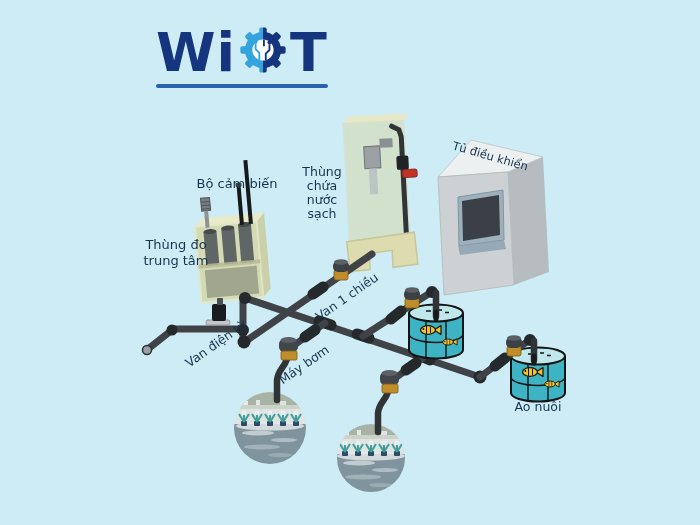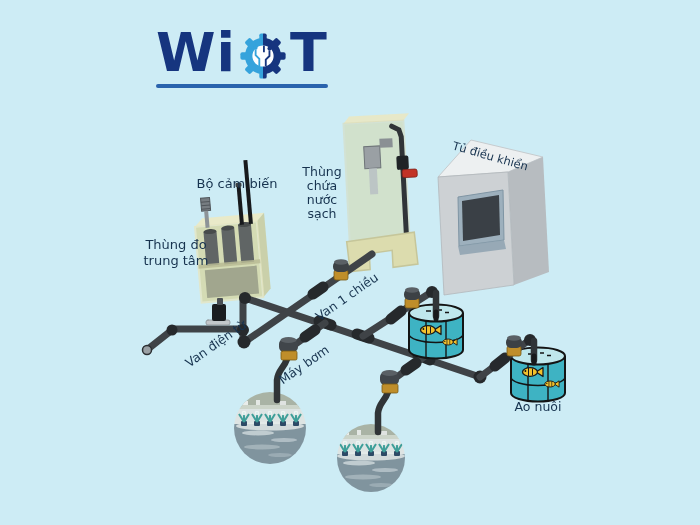--- a/index.html
+++ b/index.html
@@ -1,21 +1,21 @@
 <!DOCTYPE html>
 <html><head>
 <meta charset="utf-8">
 <style>
   html,body{margin:0;padding:0;background:#cdecf5;}
   .stage{
     position:relative;width:700px;height:525px;background:#cdecf5;overflow:hidden;
     font-family:"DejaVu Sans","Liberation Sans",sans-serif;
   }
   .logo{position:absolute;left:156px;top:26px;display:flex;flex-direction:column;align-items:stretch;}
-  .logo-row{display:flex;align-items:flex-end;gap:3px;}
+  .logo-row{display:flex;align-items:flex-start;gap:3px;}
   .logo-text{font-size:54px;font-weight:bold;color:#16357f;line-height:1;letter-spacing:1px;}
   .logo-underline{height:4px;background:#2a63ad;border-radius:2px;margin-top:4px;width:100%;}
   .diagram{position:absolute;left:0;top:0;}
   .diagram text{font-family:"DejaVu Sans","Liberation Sans",sans-serif;fill:#17334f;}
 </style>
 </head>
 <body>
 
 <div class="stage">
 

